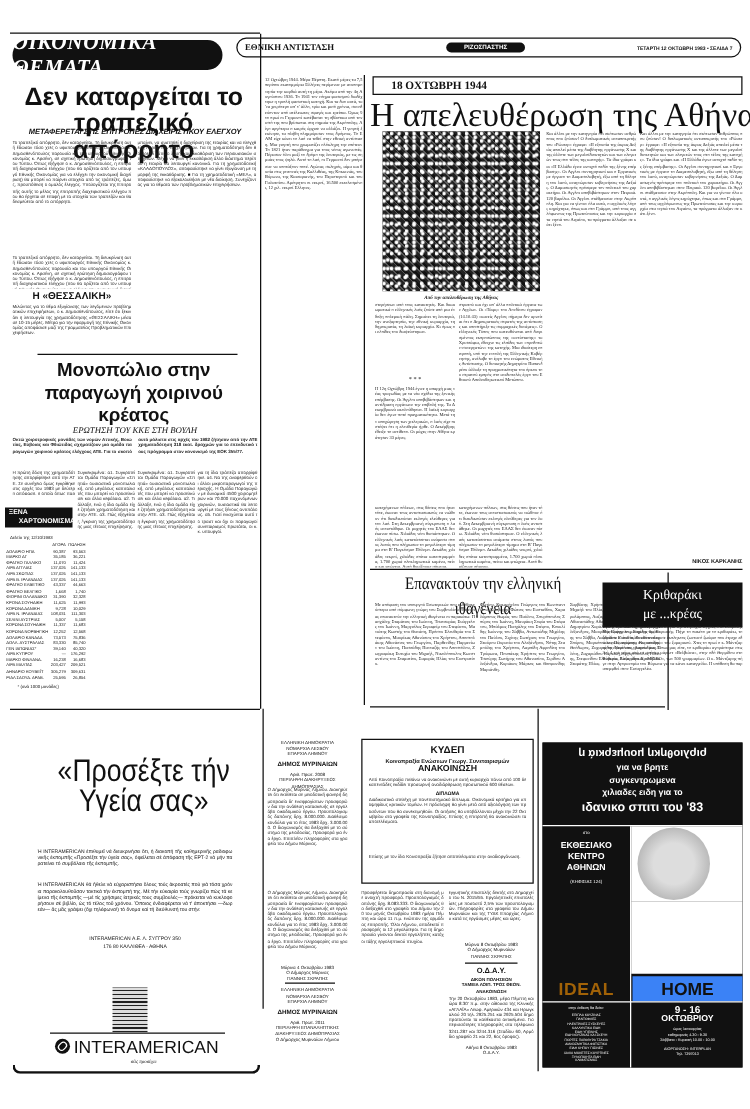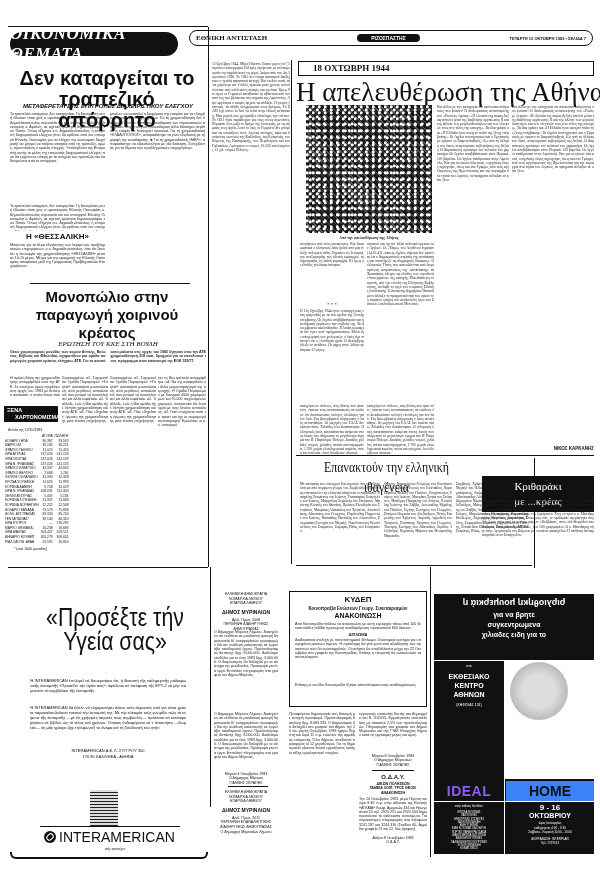--- a/index.html
+++ b/index.html
@@ -214,21 +214,21 @@
 
 <div class="hr" style="left:296px;top:455px;width:298px;height:1px;"></div>
 
 <div class="abs" style="left:310px;top:458px;width:180px;font-size:14px;line-height:20px;text-align:center;font-family:'Liberation Serif',serif;transform:scaleX(0.85);transform-origin:left;">Επανακτούν την ελληνική ιθαγένεια</div>
 <div class="abs txt" style="left:300px;top:482px;width:80px;height:82px;">Με απόφαση του υπουργού Εσωτερικών που εκδόθηκε ύστερα από σύμφωνη γνώμη του Συμβουλίου Ιθαγένειας επανακτούν την ελληνική ιθαγένεια οι παρακάτω: Πασχάλης Σταμάτιος του Ιωάννη, Τσατσαρίας Ευάγγελος του Ιωάννη, Μαργιόλας Σεραφείμ του Στεφάνου, Μανιάτης Κωστής του Θανάση, Πρόσου Ελευθερία του Στεφάνου, Μαυρίκας Αθανάσιος του Χρήστου, Αποστολάκης Αθανάσιος του Γεωργίου, Παρθενίδης Παρμενίων του Ιωάννη, Πασσάδης Πανταζής του Αποστόλου, Ζωγραφάκη Ευτυχία του Μιχαήλ, Νικολόπουλος Κωνσταντίνος του Σταματίου, Σαμαράς Ηλίας του Ευστρατίου.</div>
 <div class="abs txt" style="left:384px;top:482px;width:68px;height:82px;">Φωτίου, Κακαρόγλου Γεώργιος του Κωνσταντίνου, Κουβαρης Φώτιος του Ευσταθίου, Χαραλάμπους Θωμάς του Παύλου, Σπυρόπουλος Σπύρος του Ιωάννη, Μαυράκη Σοφία του Στέφανου, Μπάλμας Πασχάλης του Στέφου, Κουκλίδης Ιωάννης του Σάββα, Αντωνιάδης Μιχάλης του Παύλου, Σιχίνης Σωτήριος του Γεωργίου, Σταύρου Ουρανία του Αλεξάνδρου, Νότης Σταμούλης του Χρήστου, Λαμπίδη Αφροδίτη του Τρύφωνα, Πουπάκης Χρήστος του Γεωργίου, Τσιούρης Σωτήρης του Αθανασίου, Σιρίδου Αλεξάνδρα, Κυριάκος Μάρκος και Θεοφανίδης Μαριάνθη.</div>
 <div class="abs txt" style="left:456px;top:482px;width:72px;height:82px;">Σαρβάνης Χρήστος του Αναστασίου, Ζαχαρίου Μιχαήλ του Ηλία, Πολυζωίδης Γεώργιος του Χαραλάμπους, Λαζαρίδης Θεόδωρος του Νικολάου, Αθανασιάδης Αθανασία, Τσακιρίδης Αναστάσιος, Δημητρίου Χαράλαμπος του Ιωάννη, Τσακίρης Αλέξανδρος, Μαυρίδης Ευάγγελος, Σαρίδης Ιωάννης του Σάββα, Λαζαρίδου Ευανθία, Ξανθόπουλος Σπύρος, Μαρκόπουλος Παναγιώτης, Κυριακίδης Θεόδωρος, Ζαχαριάδης Νικόλαος, Λαγουδάκη Ελένη, Ζαχαριάδου Κυριακή, Αργυρόπουλος Γιάννης, Στεφανίδου Ελευθερία, Λαζαρίδου Χρυσή και Σταμάτης Ηλίας.</div>
 <div class="hr" style="left:296px;top:565px;width:236px;height:1px;"></div>
 
 <div class="hr" style="left:534px;top:458px;width:1px;height:110px;"></div>
-<div class="abs bw" style="left:482px;top:476px;width:112px;height:36px;text-align:center;font-size:11px;line-height:15px;padding-top:3px;box-sizing:border-box;">
+<div class="abs bw" style="left:482px;top:466px;width:112px;height:36px;text-align:center;font-size:11px;line-height:15px;padding-top:3px;box-sizing:border-box;">
   <div>Κριθαράκι</div>
   <div>με ...κρέας</div>
 </div>
 <div class="abs txt" style="left:482px;top:499px;width:112px;height:68px;">Ένα γουρλίτικο εύρημα επισημαίνει για την ανησυχία τη χτες ο κ. Σταμάτης Μάντζαρης το μεσημέρι της Κυριακής. Πήγε το πακέτο με το κριθαράκι, το άδειασε σ' ένα πιάτο και αντίκρισε έκπληκτος ζωντανό ζωύφιο που έτρεχε εδώ κι εκεί, ανάμεσα στα «σπυριά» του ζυμαρικού. Χτες το πρωί ο κ. Μάντζαρης το έφερε στα γραφεία μας. Όπως μας είπε, το κριθαράκι αγοράστηκε στις 3 ή 4 του μήνα από το σούπερ μάρκετ «Βελβιάνα», στην οδό Θερμίδου στο Βύρωνα. Είναι μάρκας «ΜΙΣΚΟ», των 500 γραμμαρίων. Ο κ. Μάντζαρης πήγε στην Αγορανομία του Βύρωνα για να κάνει καταγγελία. Η υπόθεση θα παραπεμφθεί στον Εισαγγελέα.</div>
 
 <div class="hr" style="left:8px;top:567px;width:200px;height:1px;"></div>
 <div class="abs" style="left:30px;top:605px;width:170px;font-family:'Liberation Sans',sans-serif;font-size:25px;line-height:24px;text-align:center;transform:scaleX(0.85);transform-origin:center;">«Προσέξτε τήν Υγεία σας»</div>
 <div class="abs txt sans" style="left:30px;top:678px;width:156px;height:24px;font-size:4px;line-height:5px;color:#111;">Ἡ INTERAMERICAN ἐπιθυμεῖ νά διευκρινήσει ὅτι, ἡ διακοπή τῆς καθημερινῆς ραδιοφωνικῆς ἐκπομπῆς «Προσέξτε τήν ὑγεία σας», ὀφείλεται σέ ἀπόφαση τῆς ΕΡΤ-2 νά μήν παρατείνει τό συμβόλαιο τῆς ἐκπομπῆς.</div>
 <div class="abs txt sans" style="left:30px;top:705px;width:156px;height:40px;font-size:4px;line-height:5px;color:#111;">Ἡ INTERAMERICAN θά ἤθελε νά εὐχαριστήσει ὅλους τούς ἀκροατές πού γιά τόσα χρόνια παρακολουθοῦσαν τακτικά τήν ἐκπομπή της. Μέ τήν εὐκαιρία τούς γνωρίζει πώς τά κείμενα τῆς ἐκπομπῆς —μέ τίς χρήσιμες ἰατρικές τους συμβουλές— πρόκειται νά κυκλοφορήσουν σέ βιβλίο, ὡς τό τέλος τοῦ χρόνου. Ὅποιος ἐνδιαφέρεται νά τ' ἀποκτήσει —δωρεάν— ἄς μᾶς γράψει (ὄχι τηλέφωνα!) τό ὄνομα καί τή διεύθυνσή του στήν:</div>
 <div class="abs sans" style="left:30px;top:748px;width:156px;font-size:4px;line-height:5.5px;text-align:center;">
@@ -290,34 +290,35 @@
 <div class="abs txt sans" style="left:359px;top:797px;width:68px;height:40px;">Την 20 Οκτωβρίου 1983, μέρα Πέμπτη και ώρα 8:30' π.μ. στην αίθουσα της Κλινικής «ΑΓΛΑΪΑ» Λεωφ. Αμερικών 434 και Ηρωγκαλιού 20 τηλ. 2925.251 και 2925.504 δημοπρατούνται τα καθέκαστα αντικείμενα. Για περισσότερες πληροφορίες στα τηλέφωνα 3241.287 και 3244.316 (Σταδίου 60, Αρμόδιο γραφείο 21 και 22, 6ος όροφος).</div>
 <div class="abs sans" style="left:359px;top:836px;width:68px;font-size:3.6px;line-height:4.3px;text-align:center;white-space:pre-line;">Αθήνα 8 Οκτωβρίου 1983
 Ο.Δ.Α.Υ.</div>
 
 <div class="hr" style="left:430px;top:567px;width:1px;height:290px;"></div>
 <div class="abs" style="left:434px;top:594px;width:160px;height:260px;background:#111;border:1px solid #111;box-sizing:border-box;">
   <div class="sans" style="color:#fff;font-weight:bold;font-size:9px;text-align:center;margin-top:3px;transform:rotate(180deg);">ριρλιοθηκη μουμερκιά η</div>
   <div class="sans" style="color:#fff;font-weight:bold;font-size:7px;text-align:center;line-height:10px;margin-top:2px;">για να βρητε</div>
   <div class="sans" style="color:#fff;font-weight:bold;font-size:7px;text-align:center;line-height:10px;">συγκεντρωμενα</div>
   <div class="sans" style="color:#fff;font-weight:bold;font-size:7px;text-align:center;line-height:10px;">χιλιαδες ειδη για το</div>
+  <div class="sans" style="color:#fff;font-weight:bold;font-size:10px;text-align:center;line-height:14px;">ιδανικο σπιτι του '83</div>
 </div>
 <div class="abs" style="left:434px;top:660px;width:160px;height:1px;background:#fff;"></div>
 <div class="abs" style="left:504px;top:661px;width:1px;height:193px;background:#fff;"></div>
 <div class="abs sans" style="left:434px;top:664px;width:70px;color:#fff;text-align:center;">
   <div style="font-size:3.5px;">στο</div>
   <div style="font-size:7px;font-weight:bold;line-height:9px;margin-top:4px;">ΕΚΘΕΣΙΑΚΟ</div>
   <div style="font-size:7px;font-weight:bold;line-height:9px;">ΚΕΝΤΡΟ</div>
   <div style="font-size:7px;font-weight:bold;line-height:9px;">ΑΘΗΝΩΝ</div>
   <div style="font-size:3.5px;margin-top:4px;">(ΚΗΦΙΣΙΑΣ 124)</div>
 </div>
 <div class="abs" style="left:505px;top:661px;width:89px;height:60px;background:#fff;"></div>
 <div class="abs" style="left:510px;top:662px;width:58px;height:58px;border-radius:50%;background:radial-gradient(circle,#ddd 0 40%,#bbb 70%,#999 100%);"></div>
 <div class="abs" style="left:505px;top:721px;width:89px;height:58px;background:#fff;"></div>
-<div class="abs sans" style="left:436px;top:783px;width:66px;color:#8b5cf6;font-size:14px;font-weight:900;text-align:center;letter-spacing:0.5px;">IDEAL</div>
+<div class="abs sans" style="left:436px;top:783px;width:66px;color:#a16207;font-size:14px;font-weight:900;text-align:center;letter-spacing:0.5px;">IDEAL</div>
 <div class="abs sans" style="left:506px;top:781px;width:88px;height:20px;background:#3b82f6;color:#111;font-size:14px;font-weight:700;text-align:center;line-height:20px;">HOME</div>
 <div class="abs" style="left:434px;top:801px;width:160px;height:1px;background:#fff;"></div>
 <div class="abs sans" style="left:436px;top:804px;width:66px;color:#fff;font-size:3px;text-align:center;">στην έκθεση θα δείτε:</div>
 <div class="abs sans" id="exhibitors" style="left:436px;top:811px;width:66px;color:#fff;font-size:2.6px;line-height:3.3px;text-align:center;">
     <div>ΕΠΙΠΛΑ ΚΟΥΖΙΝΑΣ</div>
     <div>ΠΑΝΤΟΦΛΕΣ</div>
     <div>ΗΛΕΚΤΡΙΚΕΣ ΣΥΣΚΕΥΕΣ</div>
     <div>ΚΑΛΛΥΝΤΙΚΑ ΕΙΔΗ</div>
     <div>ΕΙΔΗ ΥΓΙΕΙΝΗΣ</div>
     <div>ΕΙΔΗ ΚΟΥΖΙΝΑΣ ΚΑΙ ΣΚΕΥΗ</div>

